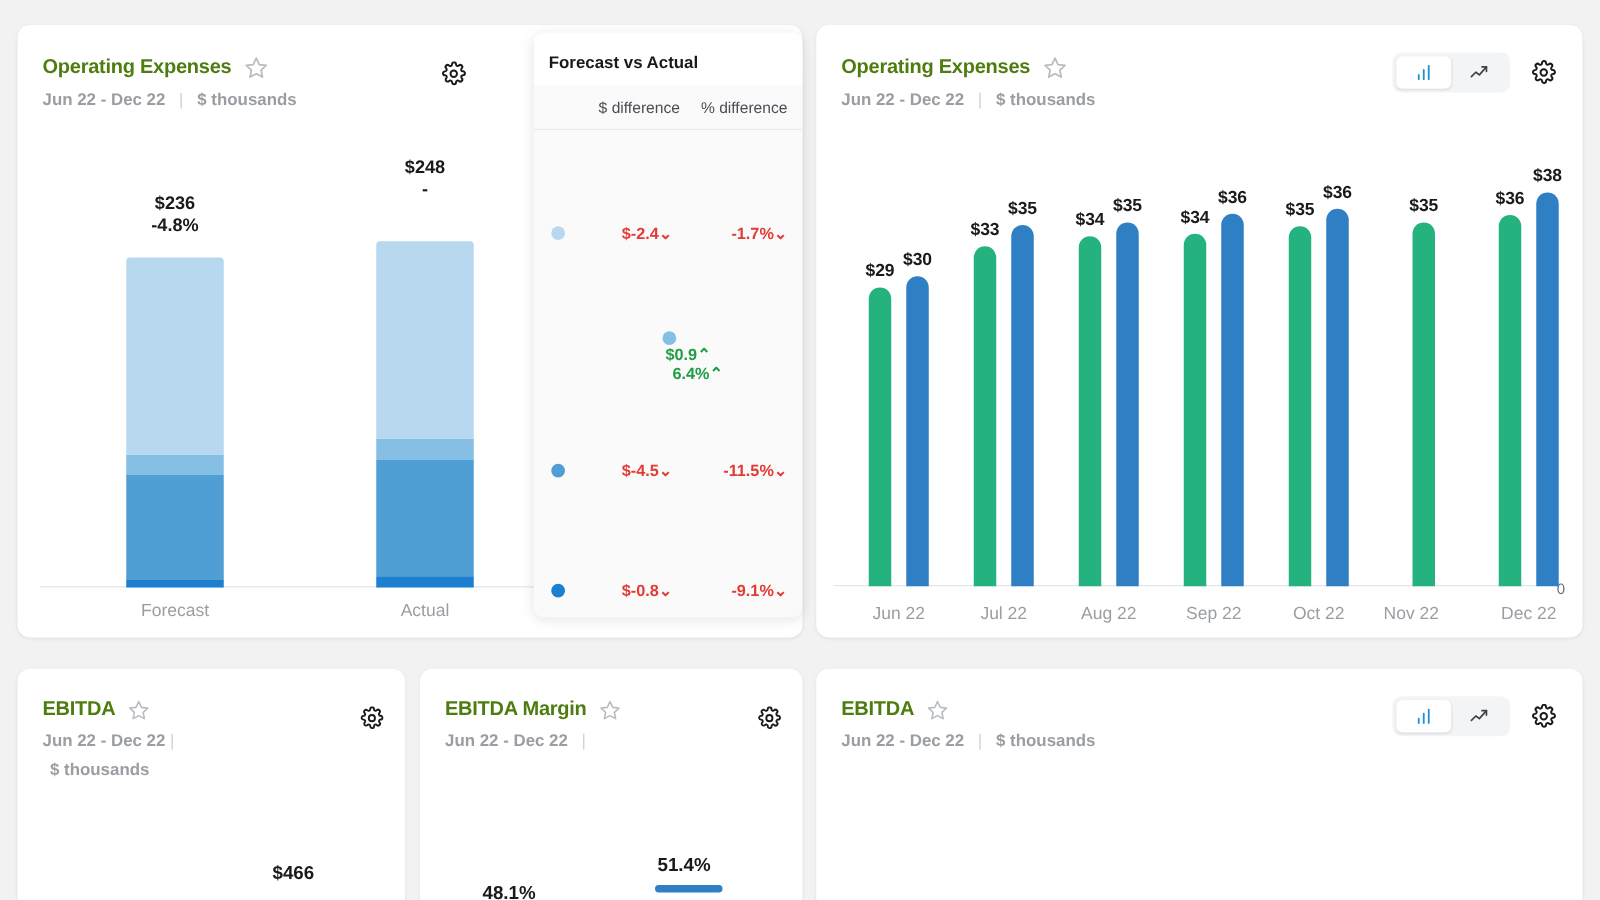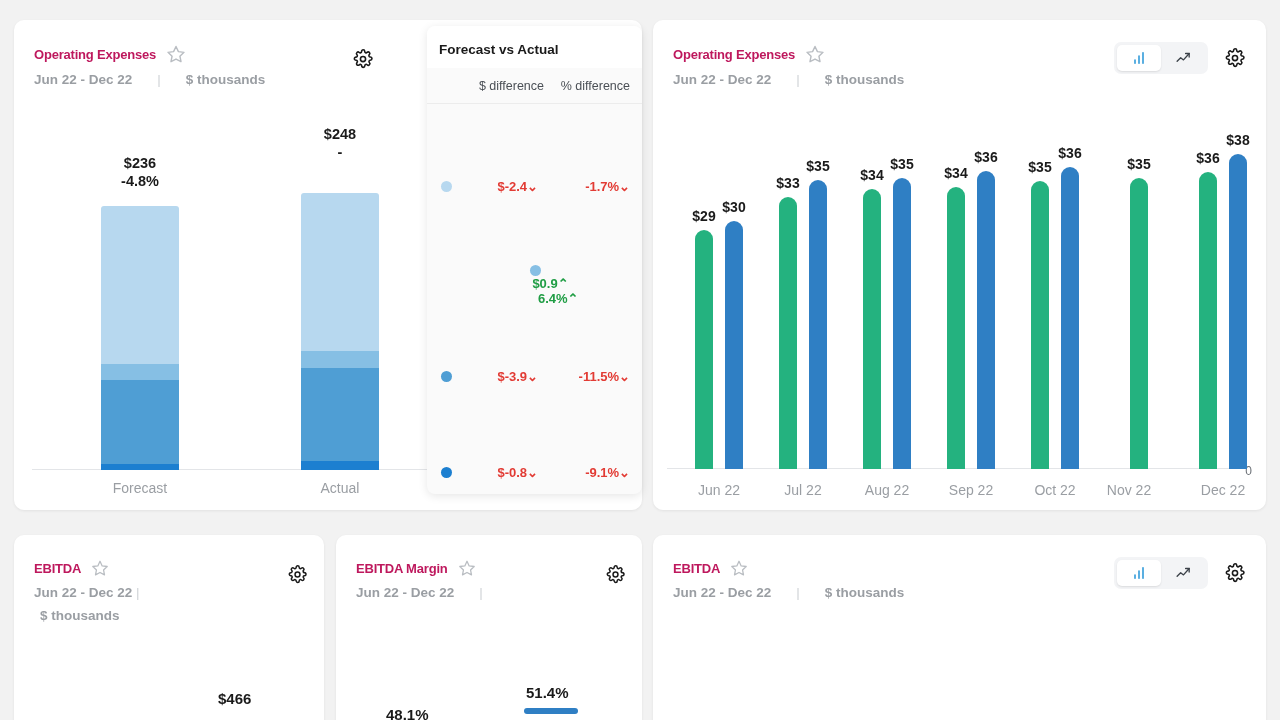--- a/index.html
+++ b/index.html
@@ -16,27 +16,27 @@
     background: #ffffff;
     border-radius: 10px;
     box-shadow: 0 1px 3px rgba(0,0,0,0.07);
     overflow: hidden;
   }
 
   
   .card-head { position: absolute; left: 20px; top: 24px; right: 16px; }
   .title-row { display: flex; align-items: center; gap: 10px; }
   .card-title {
-    font-size: 13px; font-weight: 600; color: #be185d; letter-spacing: -0.2px;
+    font-size: 16px; font-weight: 600; color: #4d7c0f; letter-spacing: -0.2px;
     white-space: nowrap;
   }
   .star-icon { flex: 0 0 auto; line-height: 0; }
   .sub-row {
     margin-top: 8px; font-size: 13.5px; color: #9a9ea3; font-weight: 600;
-    display: flex; align-items: center; gap: 25px; flex-wrap: wrap;
+    display: flex; align-items: center; gap: 11px; flex-wrap: wrap;
   }
   .sub-range { color: #9a9ea3; font-weight: 600; }
   .sub-sep { color: #cfd2d6; font-weight: 400; }
   .sub-unit { color: #9a9ea3; font-weight: 700; }
 
   .head-tools { position: absolute; top: 0; right: 0; display: flex; align-items: center; gap: 6px; }
   .toggle-group {
     display: flex; align-items: center;
     background: #f3f4f6; border-radius: 7px; padding: 3px;
   }
@@ -198,21 +198,21 @@
     </div>
 
     <div class="fva-row" style="top:239px;flex-direction:column;">
       <span class="fva-dot" style="background:#86bfe4;"></span>
       <span class="fva-d pos"><span>$0.9</span><span>⌃</span></span>
       <span class="fva-p pos"><span>6.4%</span><span>⌃</span></span>
     </div>
 
     <div class="fva-row" style="top:334px;">
       <span class="fva-dot" style="background:#4f9ed4;"></span>
-      <span class="fva-d neg"><span>$-3.9</span><span>⌄</span></span>
+      <span class="fva-d neg"><span>$-4.5</span><span>⌄</span></span>
       <span class="fva-p neg"><span>-11.5%</span><span>⌄</span></span>
     </div>
 
     <div class="fva-row" style="top:430px;">
       <span class="fva-dot" style="background:#1c7fd0;"></span>
       <span class="fva-d neg"><span>$-0.8</span><span>⌄</span></span>
       <span class="fva-p neg"><span>-9.1%</span><span>⌄</span></span>
     </div>
   </div>
 

